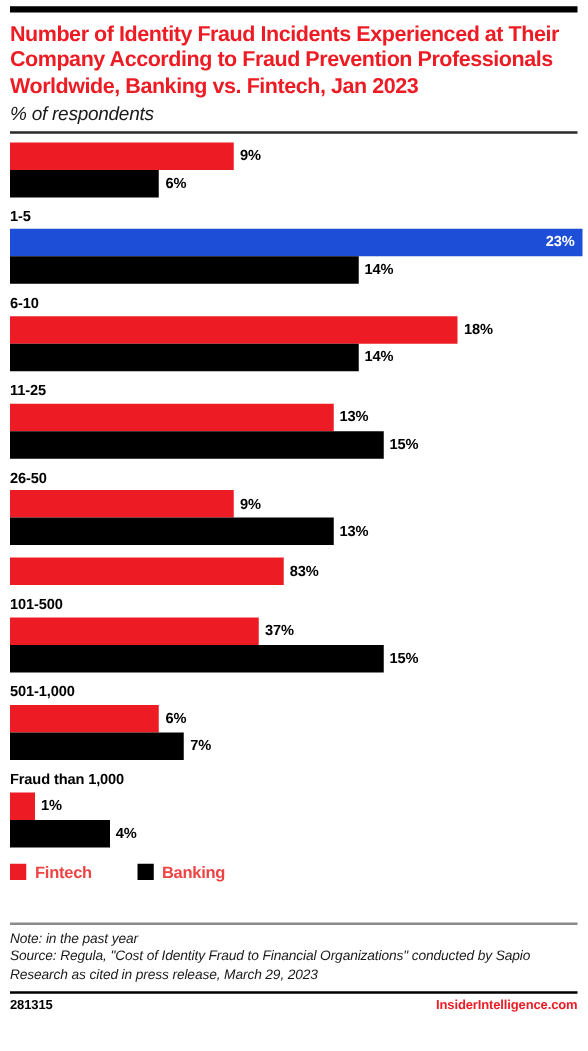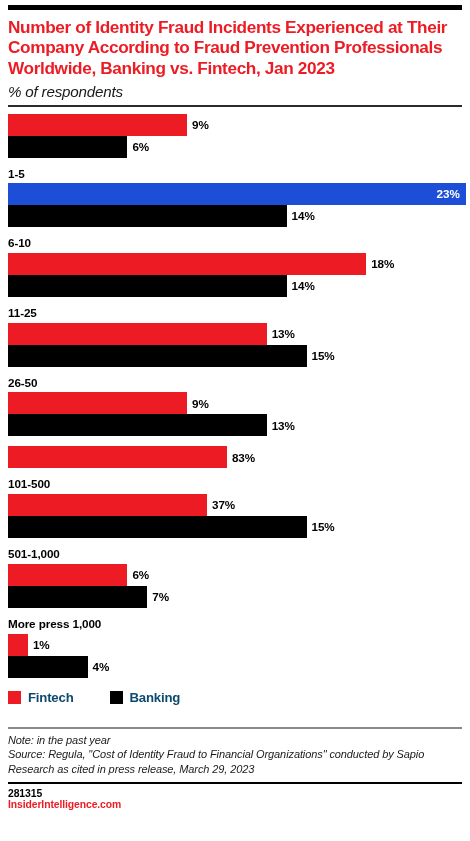--- a/index.html
+++ b/index.html
@@ -126,21 +126,21 @@
     height: 13px;
     flex: none;
     margin-right: 7px;
   }
   .legend-swatch.fintech { background: #ED1C24; }
   .legend-swatch.banking { background: #000000; }
   .legend-label {
     font-size: 13.2px;
     font-weight: bold;
     letter-spacing: -0.2px;
-    color: #0c4a6e;
+    color: #ef4444;
   }
 
   
   .footer {
     position: absolute;
     left: 8px;
     right: 8px;
     bottom: 6px;
   }
   .footer-rule-top {
@@ -158,21 +158,20 @@
   .footer-rule-bottom {
     height: 2.5px;
     background: #000000;
     margin-top: 5px;
   }
   .footer-bar {
     display: flex;
     justify-content: space-between;
     align-items: baseline;
     padding-top: 4px;
-    flex-direction: column;
   }
   .chart-id {
     font-size: 10.4px;
     font-weight: bold;
     color: #000000;
     letter-spacing: -0.1px;
   }
   .brand {
     font-size: 10.4px;
     font-weight: bold;
@@ -271,21 +270,21 @@
         <div class="bar-row">
           <div class="bar fintech" style="width: 119.4px; background: rgb(237, 28, 36);"></div>
           <span class="bar-value outside">6%</span>
         </div>
         <div class="bar-row">
           <div class="bar banking" style="width: 139.3px; background: rgb(0, 0, 0);"></div>
           <span class="bar-value outside">7%</span>
         </div>
       </div>
       <div class="bar-group">
-        <div class="cat-label">More press 1,000</div>
+        <div class="cat-label">Fraud than 1,000</div>
         <div class="bar-row">
           <div class="bar fintech" style="width: 19.9px; background: rgb(237, 28, 36);"></div>
           <span class="bar-value outside">1%</span>
         </div>
         <div class="bar-row">
           <div class="bar banking" style="width: 79.6px; background: rgb(0, 0, 0);"></div>
           <span class="bar-value outside">4%</span>
         </div>
       </div>
     </div>

